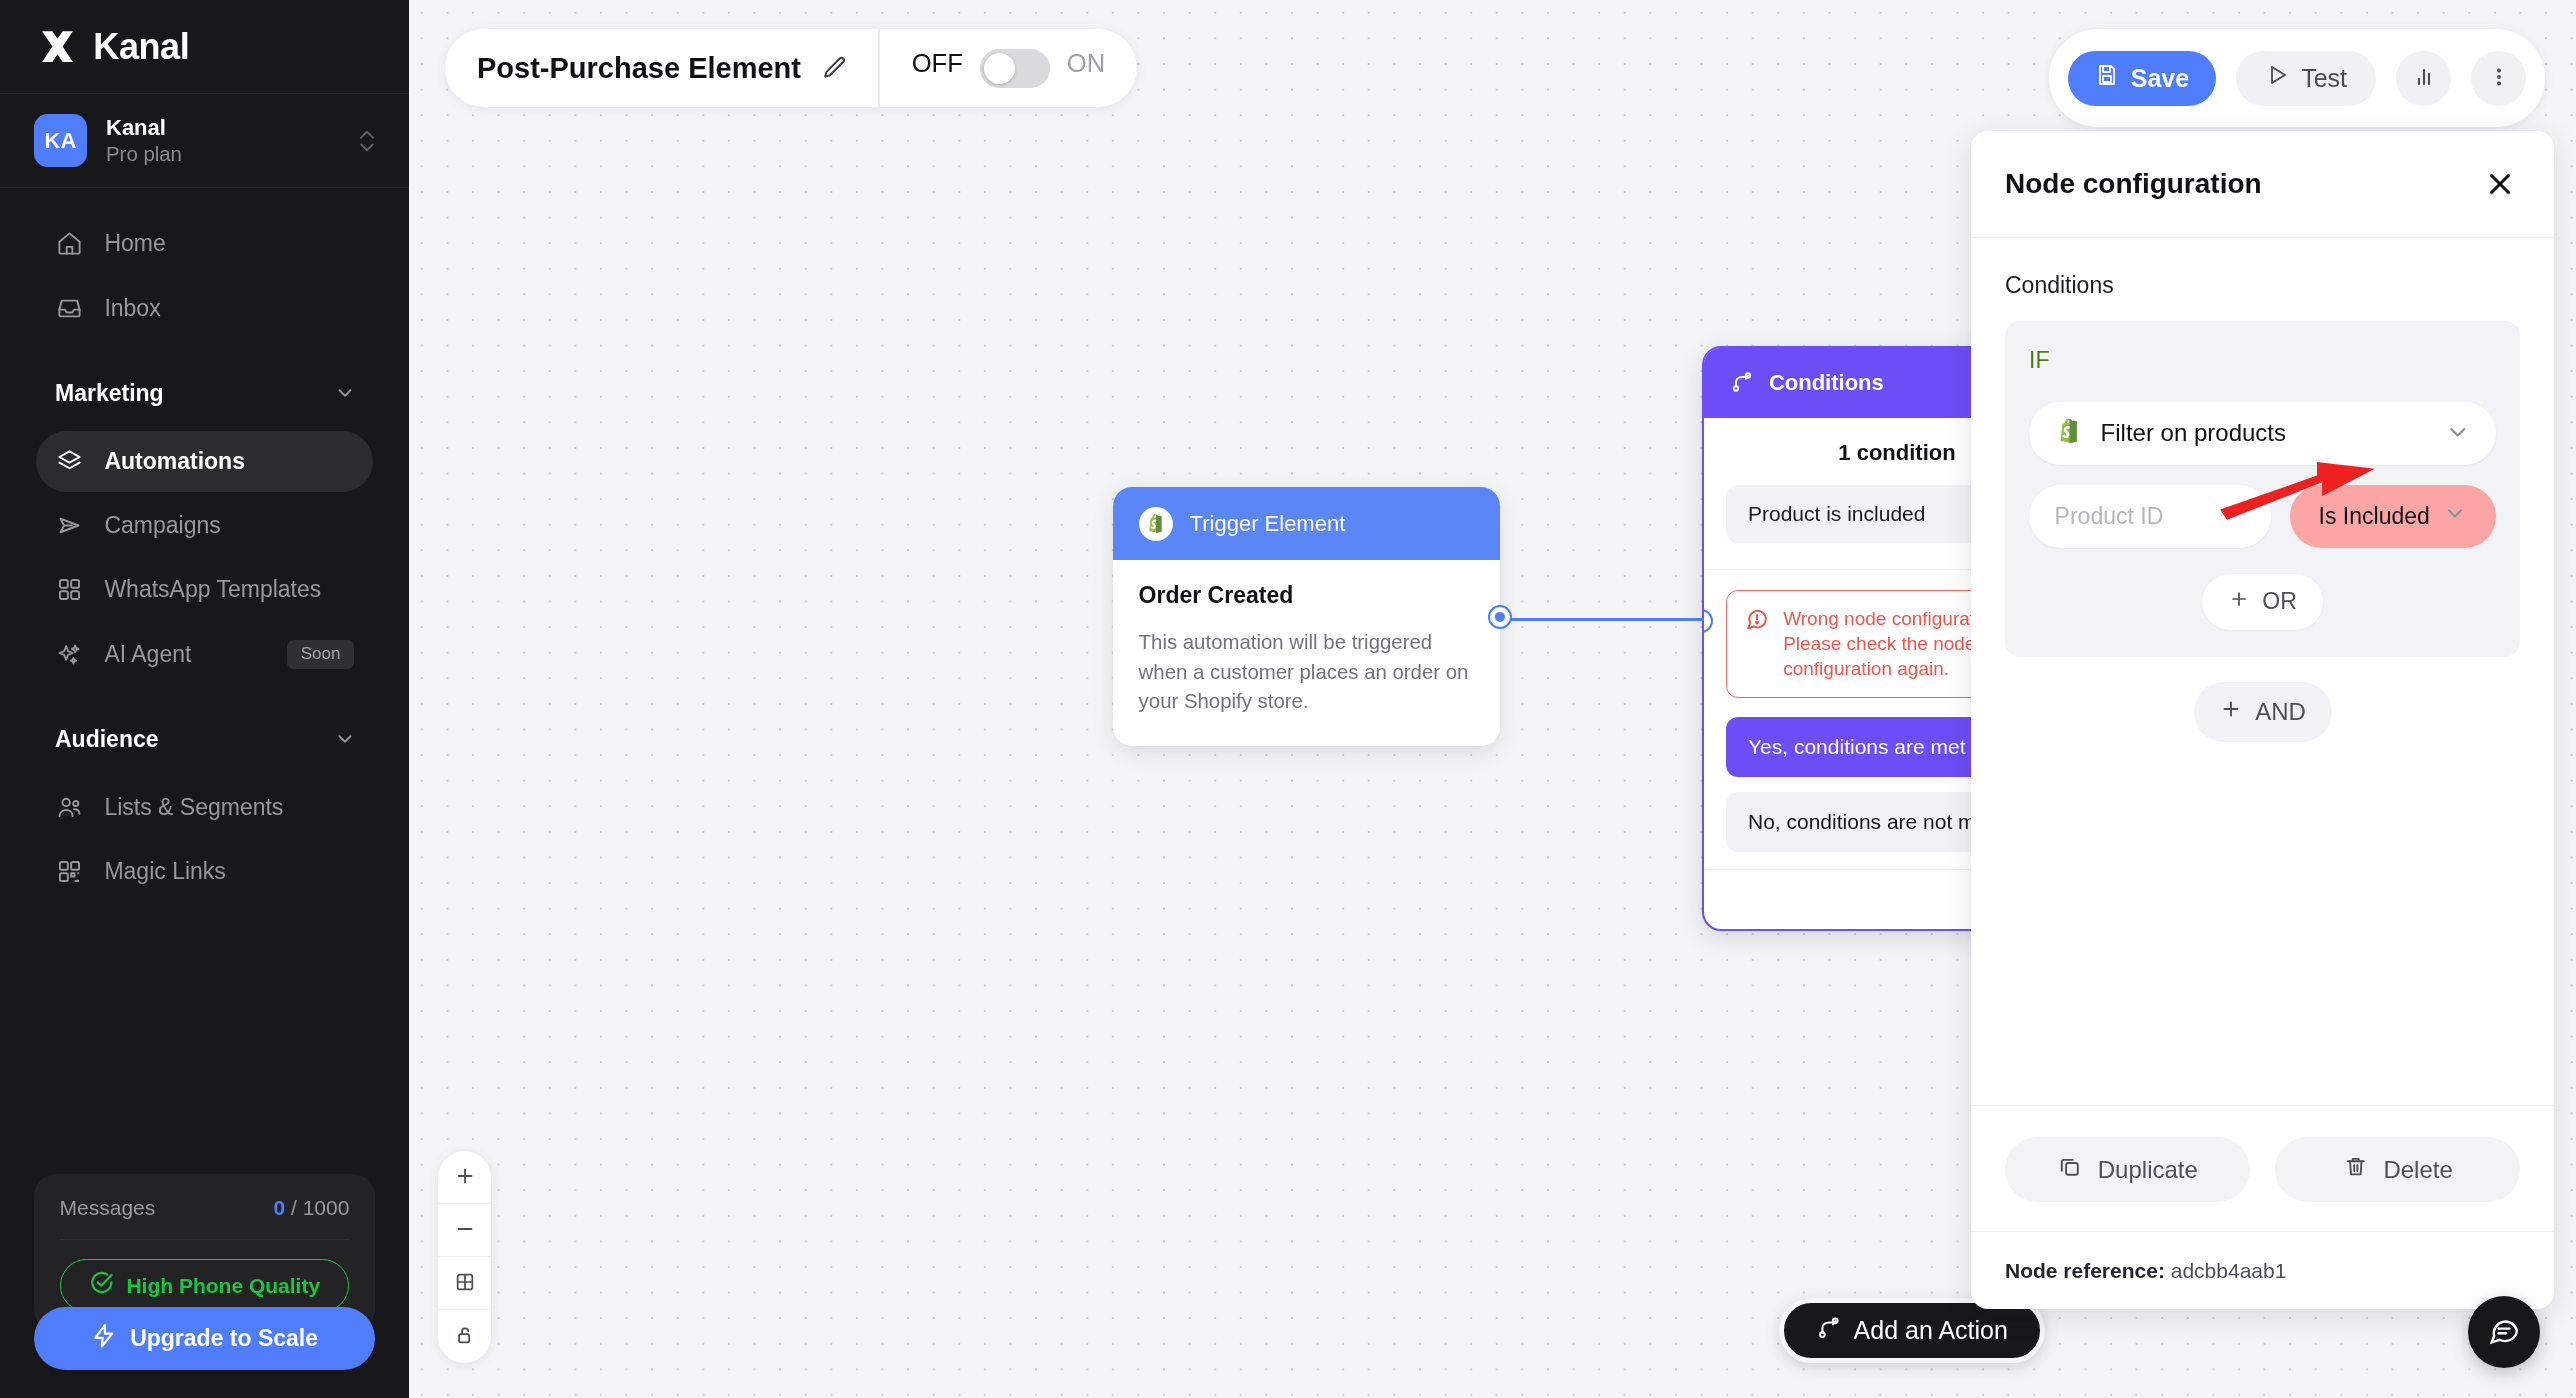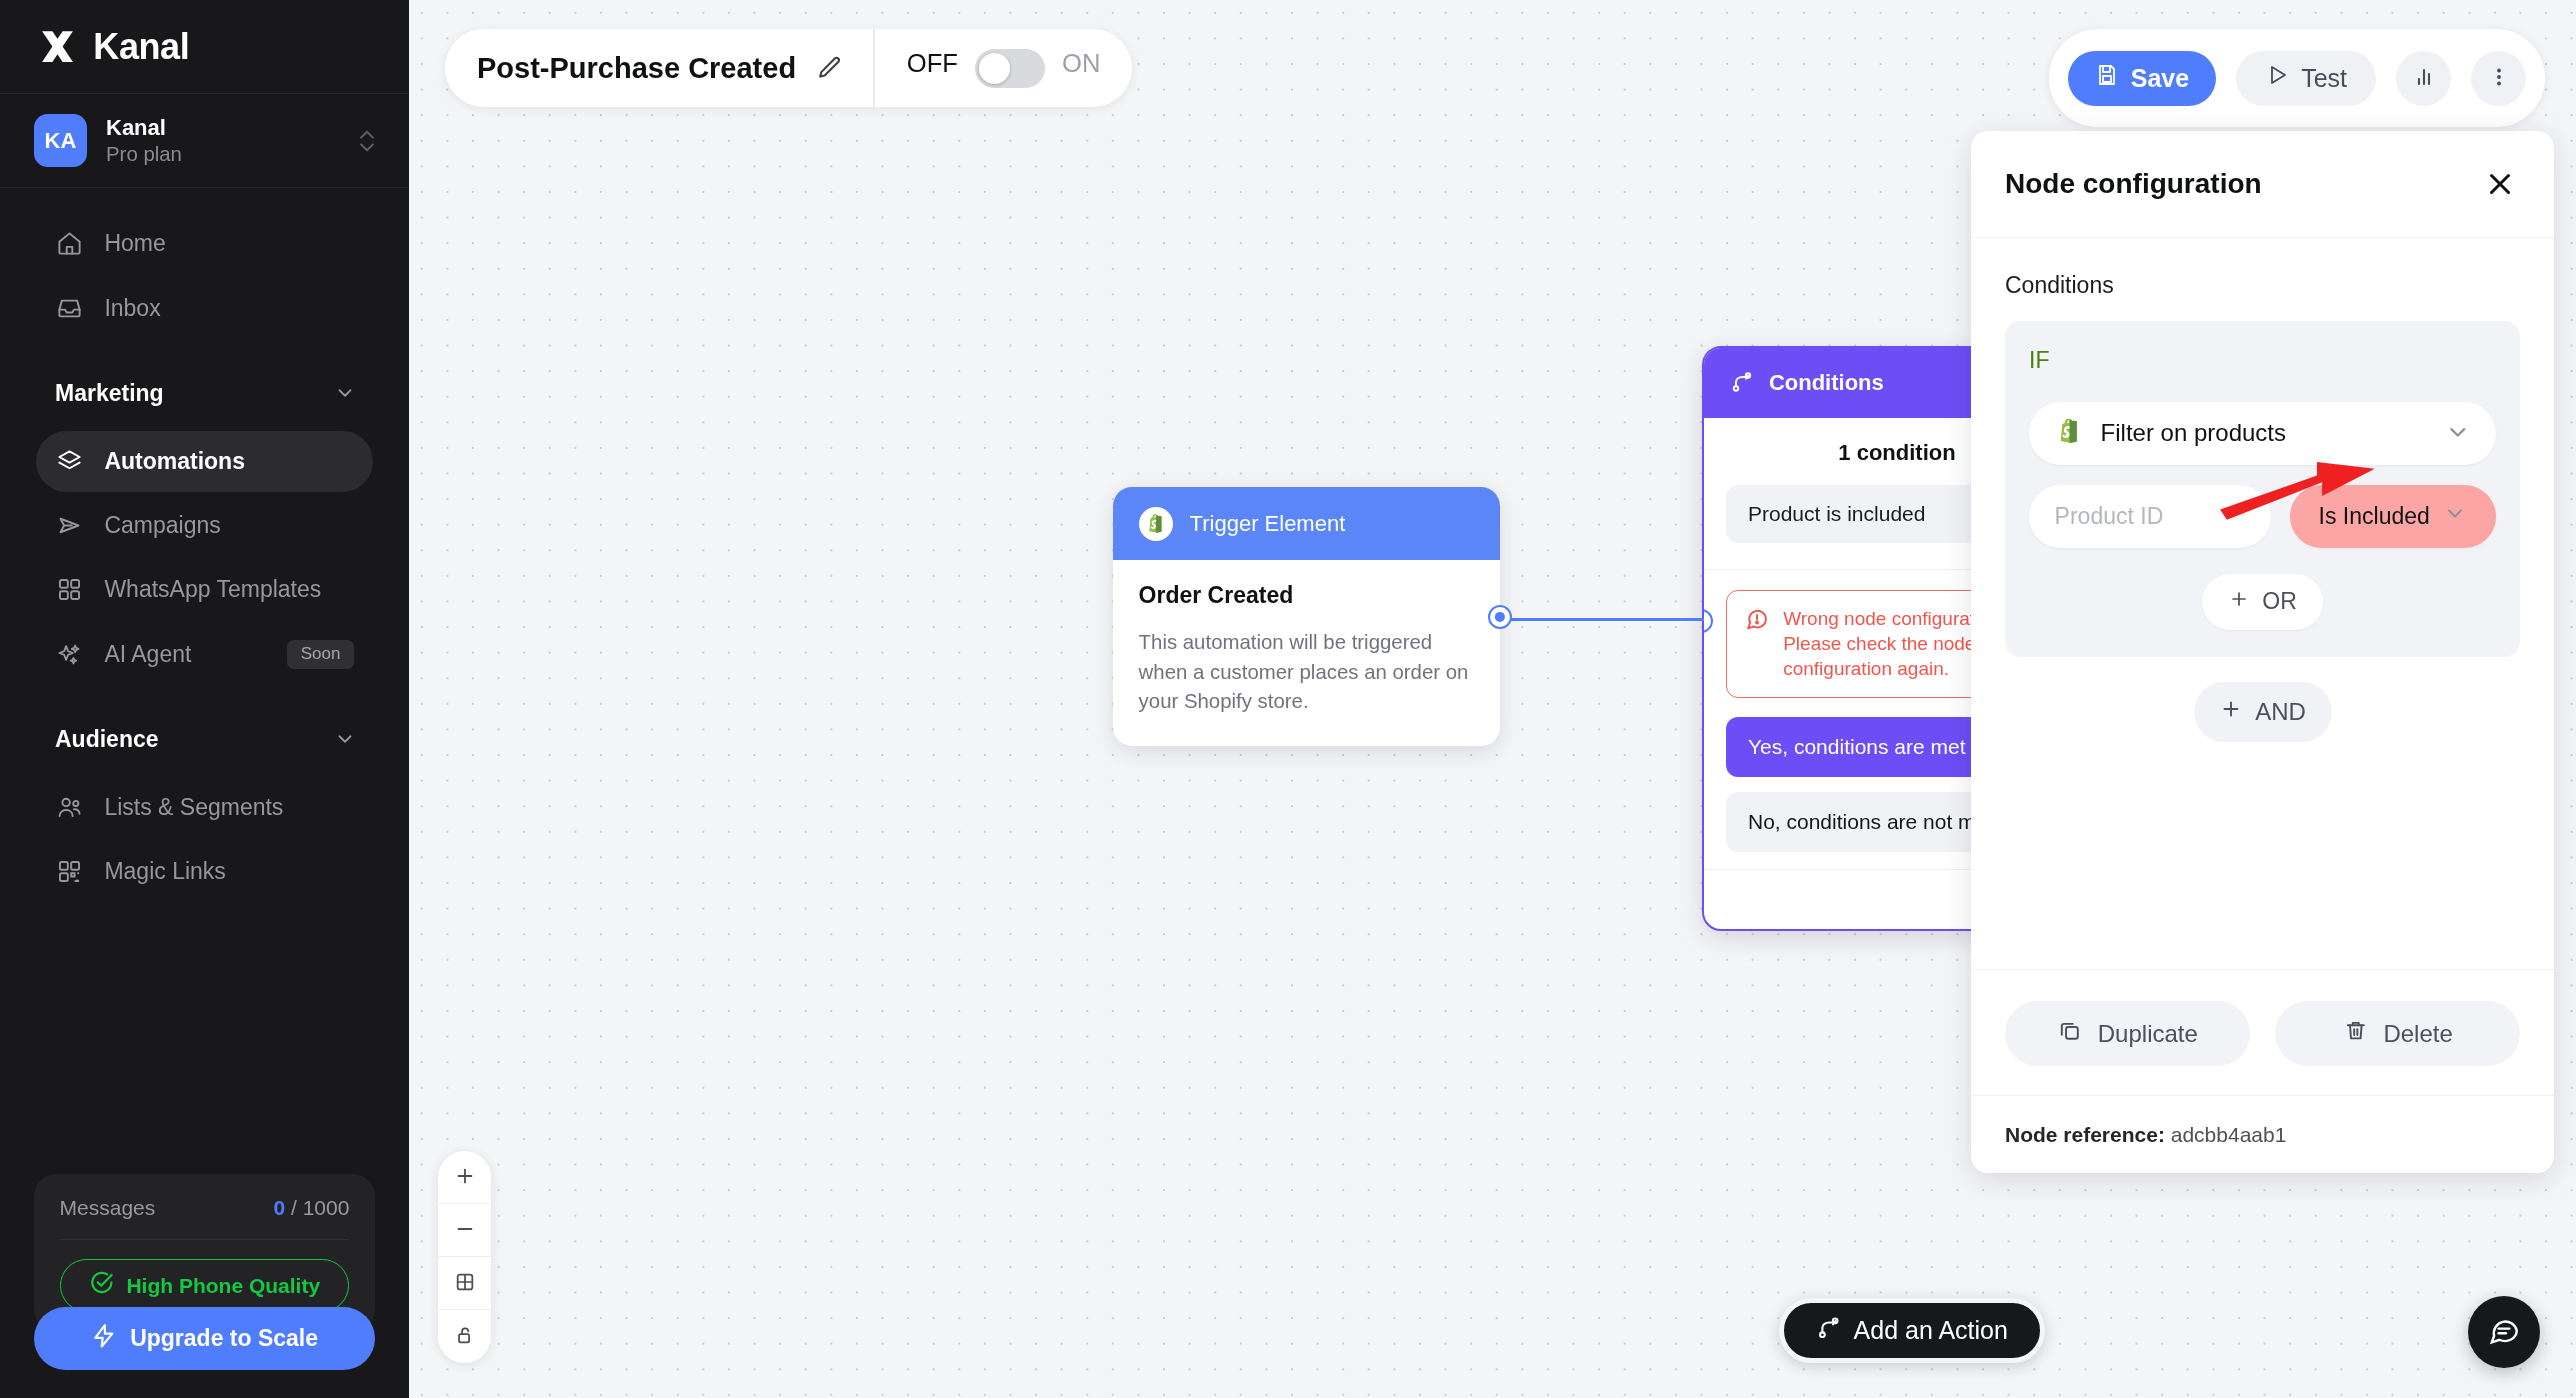--- a/index.html
+++ b/index.html
@@ -230,21 +230,21 @@
   }
   .chat-fab {
     position: absolute; right: 36px; bottom: 31px;
     width: 72px; height: 72px; border-radius: 50%; background: #17181b;
     display: flex; align-items: center; justify-content: center;
     cursor: pointer; box-shadow: 0 5.1px 17px rgba(20,25,40,.25); z-index: 50;
   }
 
   
   .panel {
-    position: absolute; right: 22px; top: 131px; width: 583px; height: 1042px;
+    position: absolute; right: 22px; top: 131px; width: 583px; height: 1178px;
     background: #fff; border-radius: 17px;
     box-shadow: 0 6.8px 29px rgba(23,30,56,.13);
     display: flex; flex-direction: column; z-index: 40; overflow: hidden;
   }
   .panel-head {
     height: 107px; display: flex; align-items: center; justify-content: space-between;
     padding: 0 37px 0 34px; border-bottom: 1.7px solid #eef0f3;
   }
   .panel-title { font-size: 28px; font-weight: 700; color: #101113; }
   .panel-close { width: 34px; height: 34px; cursor: pointer; }
@@ -464,21 +464,21 @@
         </span>
         <span>Upgrade to Scale</span>
       </div>
     </div>
   </aside>
 
   <main class="canvas">
 
     <div class="title-pill">
       <div class="title-left">
-        <span class="title-text">Post-Purchase Created</span>
+        <span class="title-text">Post-Purchase Element</span>
         <span class="pencil">
           <svg width="29" height="29" viewBox="0 0 24 24" fill="none" stroke="#3b3d44" stroke-width="1.7" stroke-linecap="round" stroke-linejoin="round">
             <path d="M16.6 3.6a2 2 0 0 1 2.8 2.8L8 17.8l-3.7.9.9-3.7z"></path>
           </svg>
         </span>
       </div>
       <div class="title-sep"></div>
       <div class="toggle-wrap">
         <span class="toggle-lbl on-state">OFF</span>
         <span class="switch">

